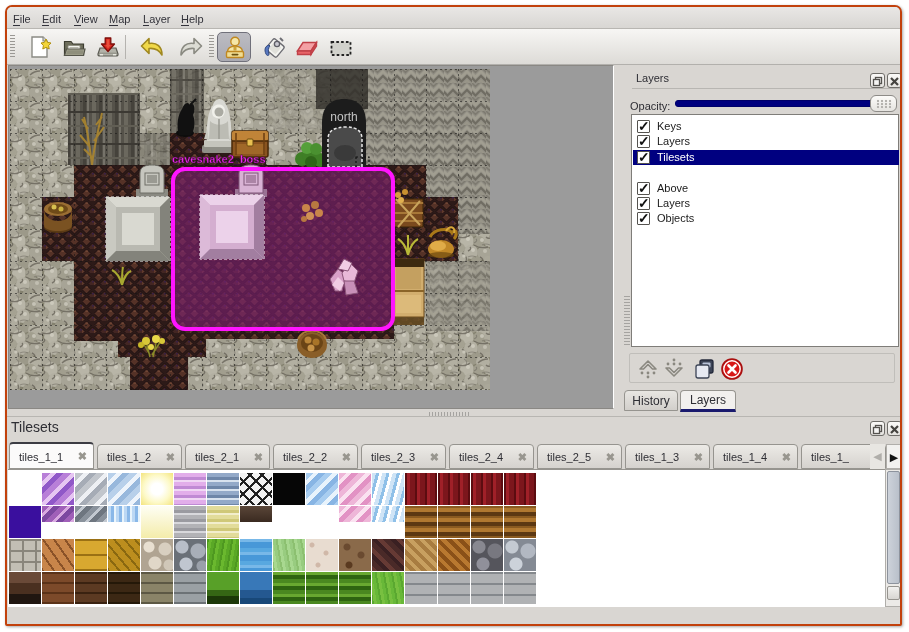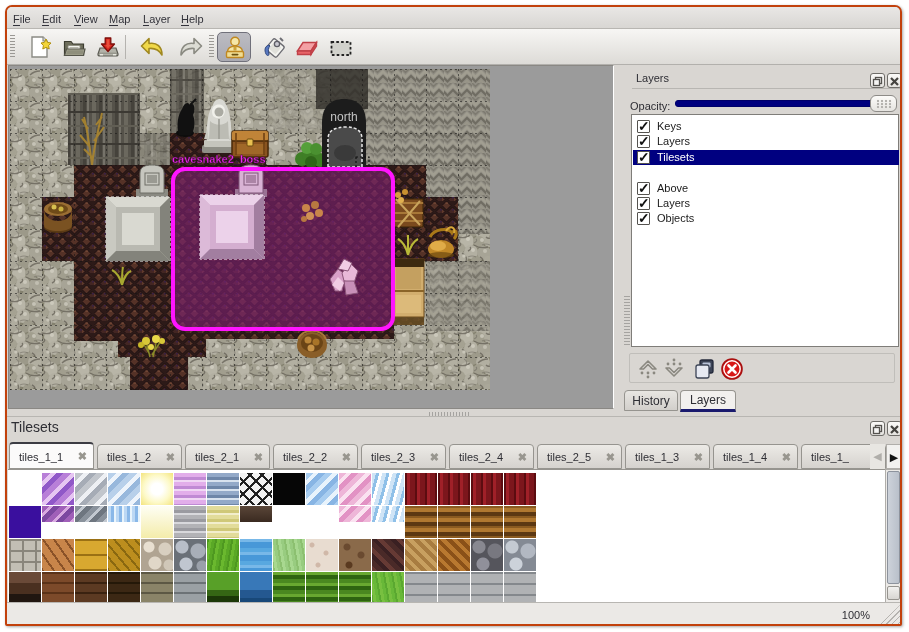--- a/index.html
+++ b/index.html
@@ -574,17 +574,13 @@
 <div class="tile" style="left:397px; top:102px; height:32px; background:repeating-linear-gradient(#84888c 0 2px,#b0b2b4 2px 11px),repeating-linear-gradient(90deg,#84888c 0 2px,transparent 2px 16px)"></div>
 <div class="tile" style="left:430px; top:102px; height:32px; background:repeating-linear-gradient(#84888c 0 2px,#b0b2b4 2px 11px),repeating-linear-gradient(90deg,#84888c 0 2px,transparent 2px 16px)"></div>
 <div class="tile" style="left:463px; top:102px; height:32px; background:repeating-linear-gradient(#84888c 0 2px,#b0b2b4 2px 11px),repeating-linear-gradient(90deg,#84888c 0 2px,transparent 2px 16px)"></div>
 <div class="tile" style="left:496px; top:102px; height:32px; background:repeating-linear-gradient(#84888c 0 2px,#b0b2b4 2px 11px),repeating-linear-gradient(90deg,#84888c 0 2px,transparent 2px 16px)"></div>
 </div>
   <div id="ts-scroll">
       <div id="ts-thumb"></div>
       <div id="ts-down"></div>
     </div>
 
-  <div id="statusbar">
-      <span id="zoom">100%</span>
-      <div id="gripc"></div>
-    </div>
 </div>
 
 </body></html>

